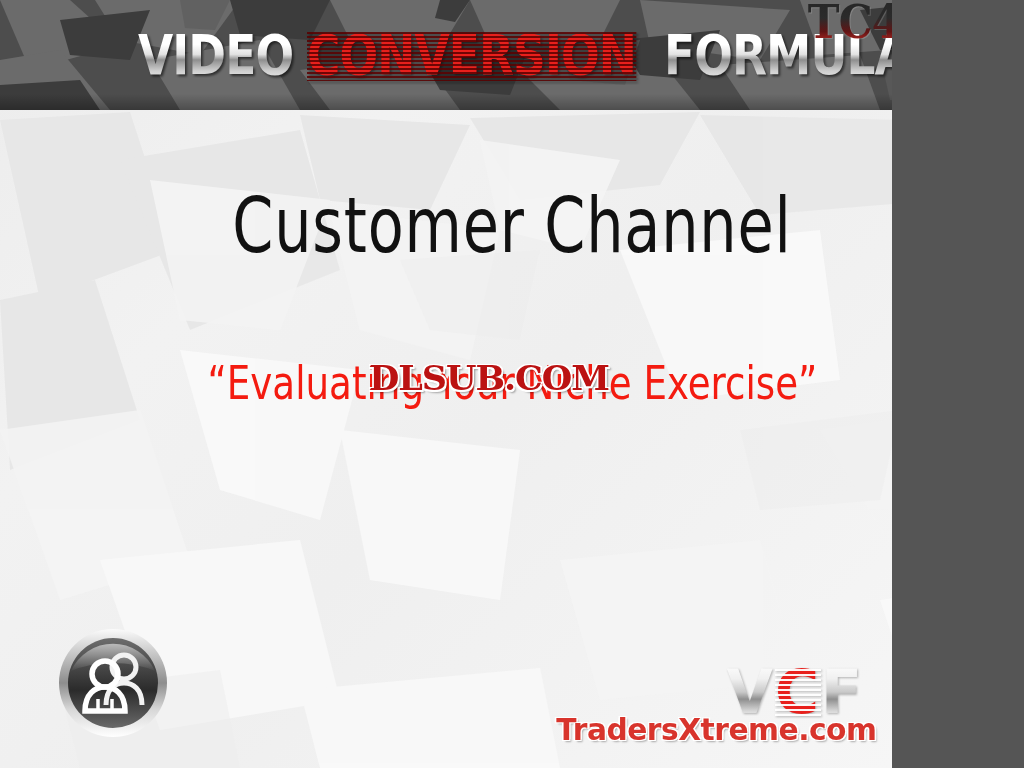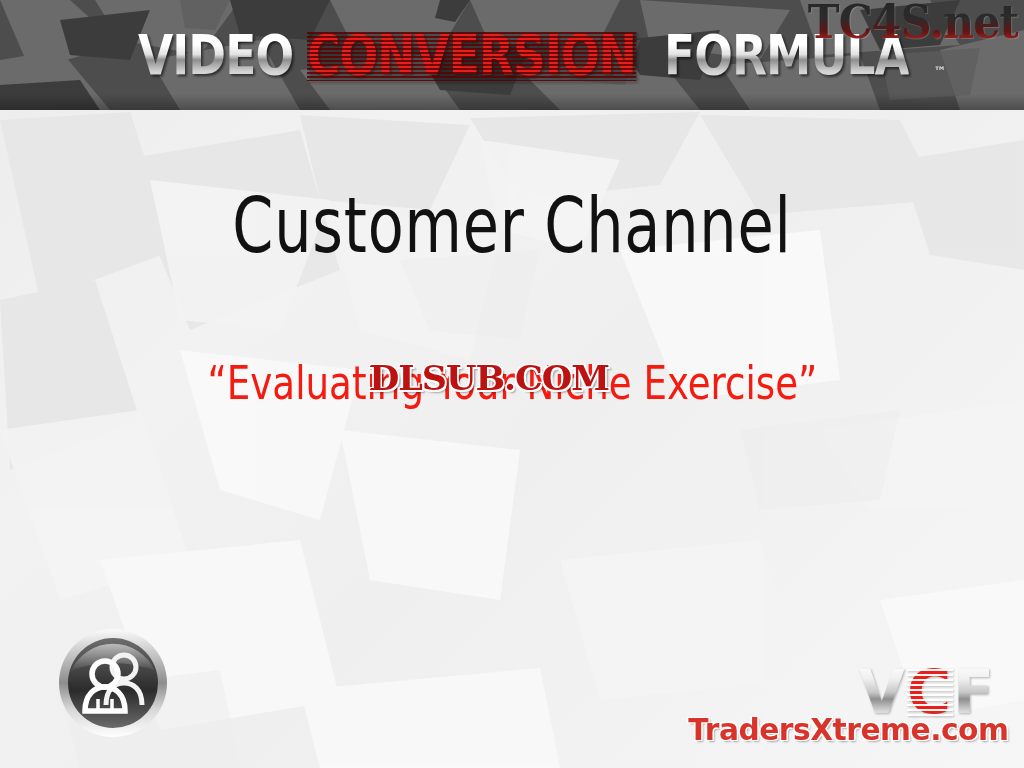--- a/index.html
+++ b/index.html
@@ -3,21 +3,21 @@
 <meta charset="utf-8">
 <title>Customer Channel Slide</title>
 <style>
   html, body {
     margin: 0;
     padding: 0;
     background: #555;
   }
   .slide {
     position: relative;
-    width: 1024px;
+    width: 892px;
     height: 768px;
     overflow: hidden;
     font-family: "Liberation Sans", sans-serif;
     background: #eeeeee;
     text-decoration: underline;
   }
 
   
   .bg-base {
     position: absolute;

